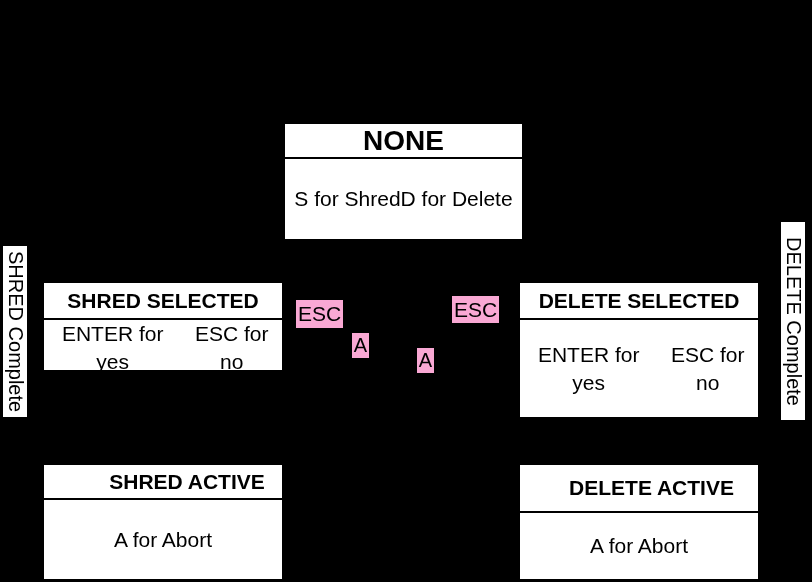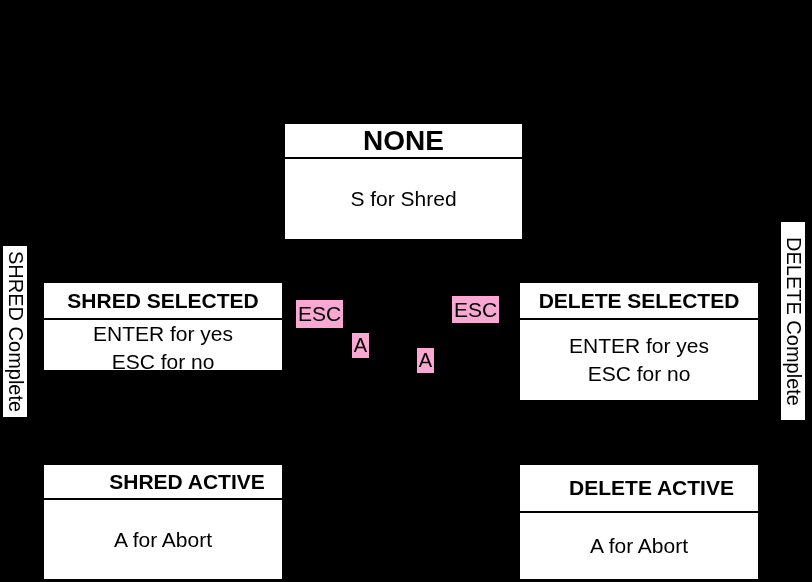--- a/index.html
+++ b/index.html
@@ -29,21 +29,21 @@
     flex: 0 0 auto;
     font-weight: bold;
     font-size: 21px;
     border-bottom: 2px solid #000000;
     display: flex; align-items: center; justify-content: center;
     box-sizing: border-box;
   }
   .title-lg { font-size: 28px; }
   .state-body {
     flex: 1 1 auto;
-    display: flex; flex-direction: column;
+    display: flex; flex-direction: row;
     align-items: center; justify-content: center;
     font-size: 21px; line-height: 28px;
     text-align: center;
   }
 
   .edge-label {
     background: #f9a8d4;
     display: flex; align-items: center; justify-content: center;
     font-size: 21px;
     white-space: nowrap;
@@ -62,32 +62,33 @@
 </head>
 <body>
 
 <div class="canvas">
 
 
   <div class="abs state" style="left:285px; top:124px; width:237px; height:115px;">
     <div class="state-title title-lg" style="height:35px;">NONE</div>
     <div class="state-body">
       <div>S for Shred</div>
+      <div>D for Delete</div>
     </div>
   </div>
 
   <div class="abs state" style="left:44px; top:283px; width:238px; height:87px;">
     <div class="state-title" style="height:37px;">SHRED SELECTED</div>
     <div class="state-body">
       <div>ENTER for yes</div>
       <div>ESC for no</div>
     </div>
   </div>
 
-  <div class="abs state" style="left:520px; top:283px; width:238px; height:117px;">
+  <div class="abs state" style="left:520px; top:283px; width:238px; height:134px;">
     <div class="state-title" style="height:37px;">DELETE SELECTED</div>
     <div class="state-body">
       <div>ENTER for yes</div>
       <div>ESC for no</div>
     </div>
   </div>
 
   <div class="abs state" style="left:44px; top:465px; width:238px; height:114px;">
     <div class="state-title" style="height:35px;padding-left:48px;">SHRED ACTIVE</div>
     <div class="state-body">

